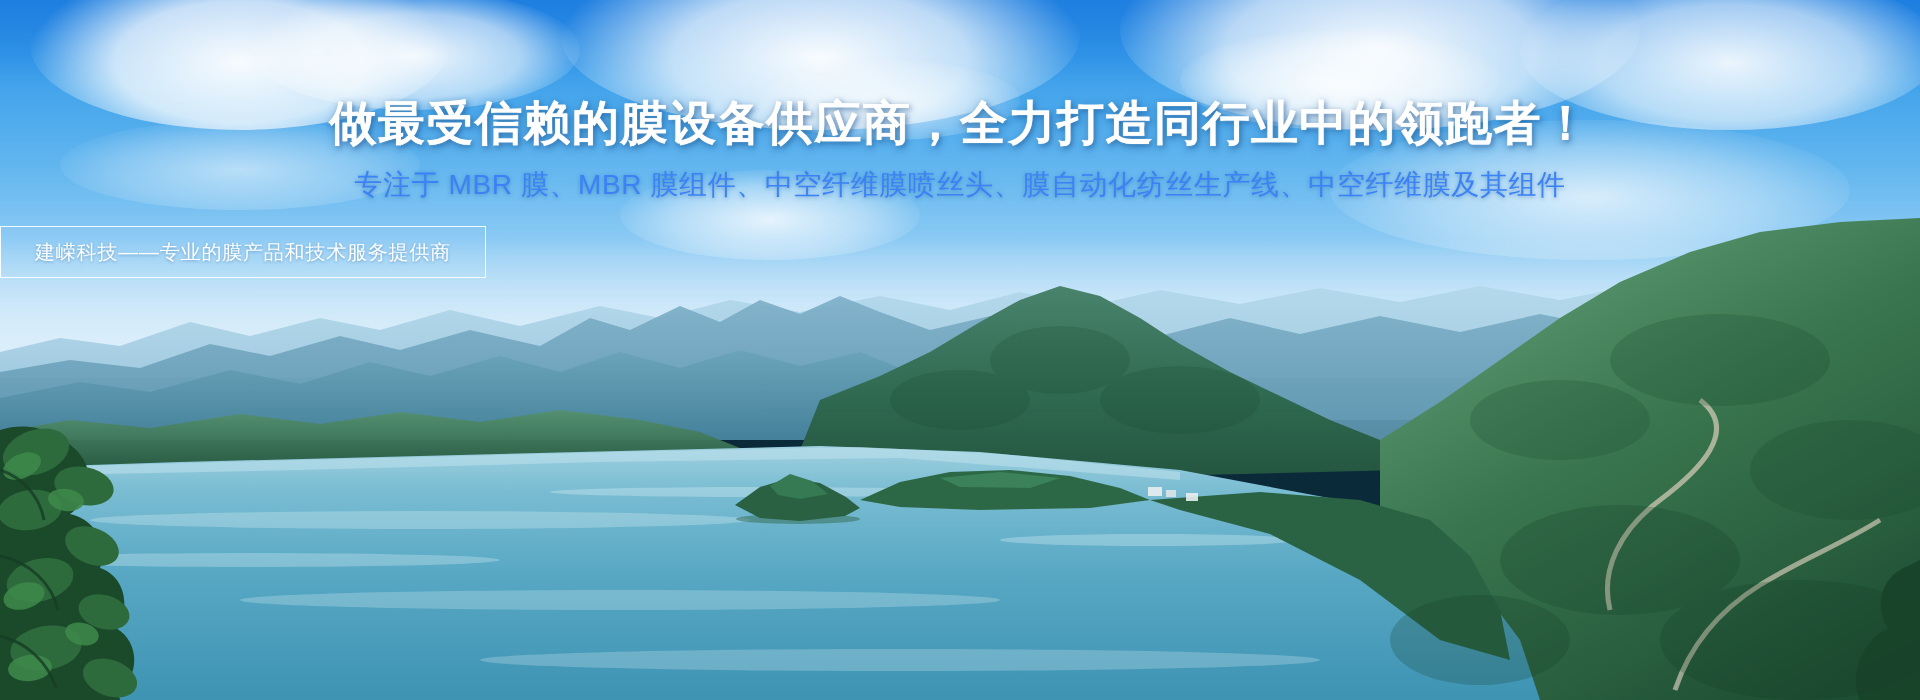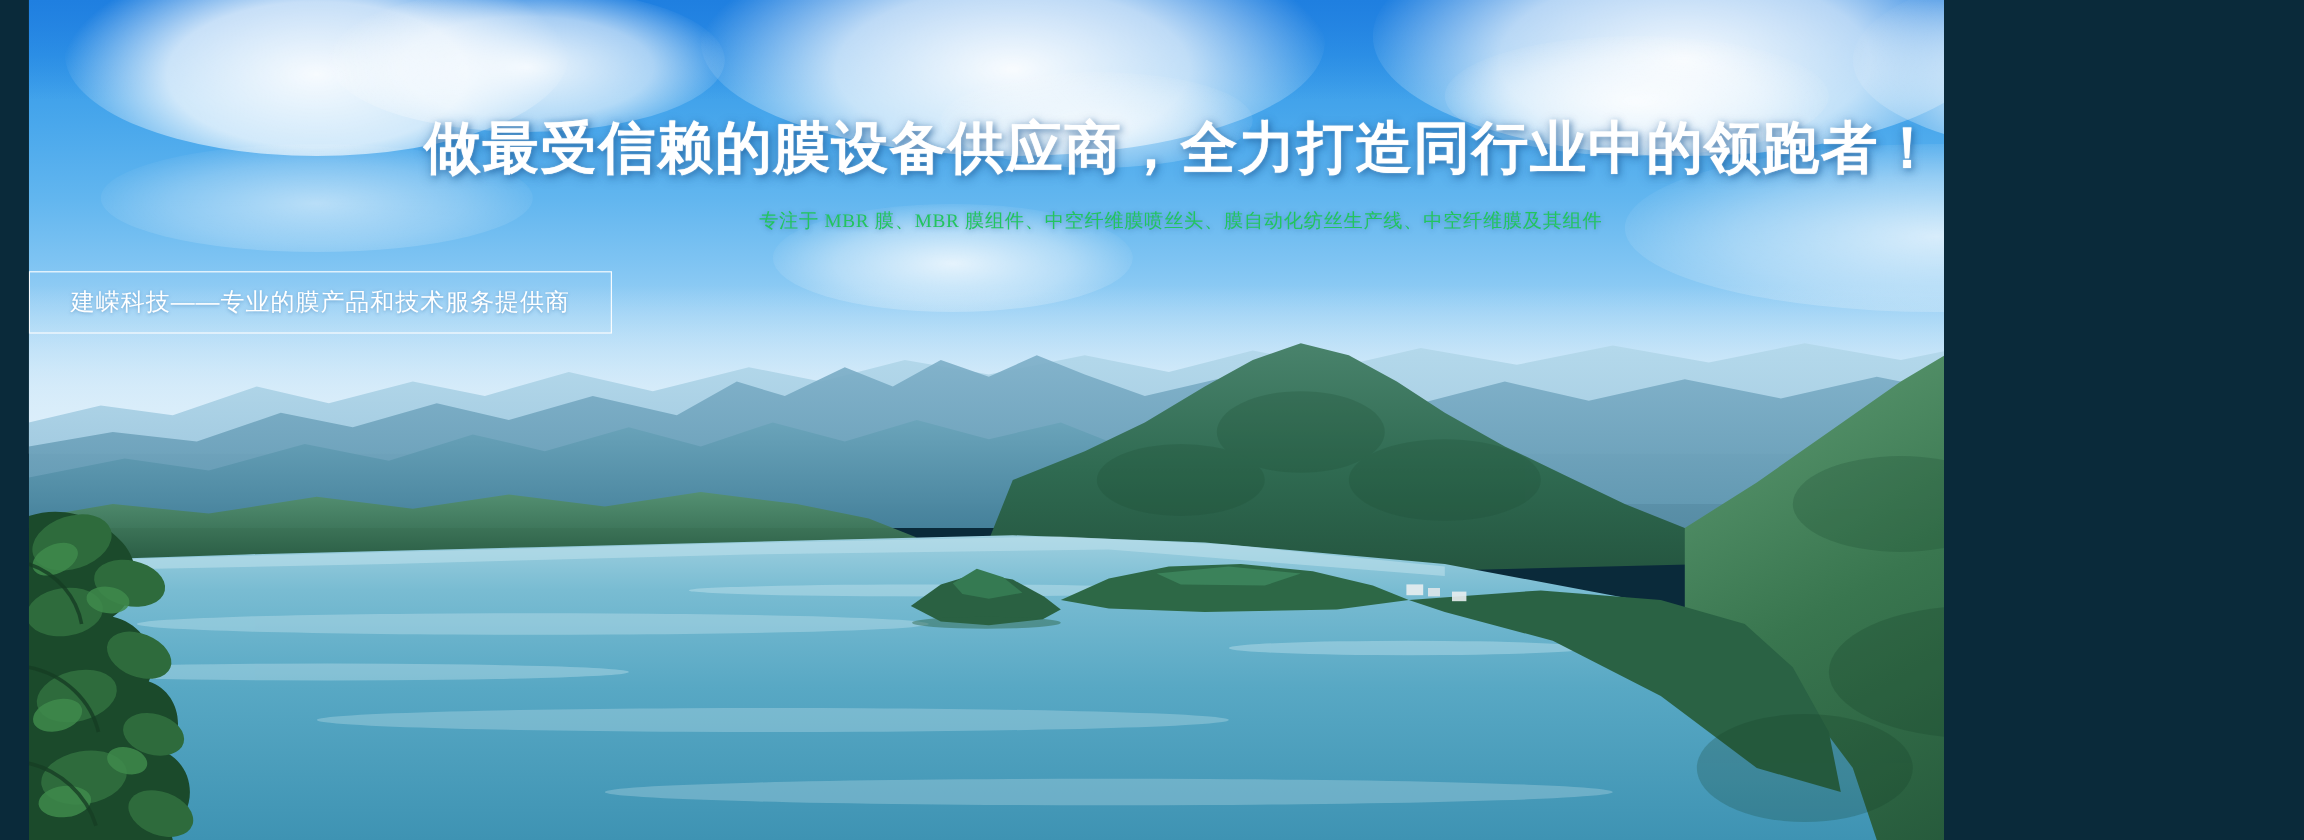--- a/index.html
+++ b/index.html
@@ -1,20 +1,20 @@
 <!DOCTYPE html>
 <html><head>
 <meta charset="utf-8">
 <style>
   * { margin:0; padding:0; box-sizing:border-box; }
   html,body { width:1920px; height:700px; overflow:hidden; background:#0a2a3a; }
   body { font-family:"Liberation Sans","DejaVu Sans",sans-serif; }
 
   .banner {
-    position:relative; width:1596px; height:700px; overflow:hidden;margin-left:24px;
+    position:relative; width:1920px; height:700px; overflow:hidden;
   }
 
   
   .sky {
     position:absolute; inset:0 0 46% 0;
     background:
       linear-gradient(180deg,
         #2f8fe8 0%,
         #359ae9 12%,
         #4aa8ec 28%,
@@ -68,23 +68,22 @@
     margin-top:96px;
     font-size:47px; line-height:54px; font-weight:bold; color:#ffffff;
     letter-spacing:1.5px;
     text-shadow:
       0 0 1px rgba(255,255,255,.9),
       2px 2px 5px rgba(26,90,150,.55),
       0 3px 10px rgba(20,70,130,.35);
   }
   .subtitle {
     margin-top:20px;
-    font-size:16px; line-height:30px; color:#22c55e; letter-spacing:.6px;
+    font-size:28px; line-height:30px; color:#3b82f6; letter-spacing:.6px;
     text-shadow:0 1px 4px rgba(30,90,150,.45);
-    font-family:Liberation Serif, serif;
   }
   .tagline-wrap { margin-top:26px; display:flex; justify-content:flex-start; }
   .tagline-box {
     border:1px solid rgba(255,255,255,.92);
     padding:12px 34px;
     font-size:20px; line-height:26px; color:#ffffff; letter-spacing:.8px;
     text-shadow:0 1px 3px rgba(30,90,150,.4);
     background:rgba(255,255,255,.03);
   }
 </style>

